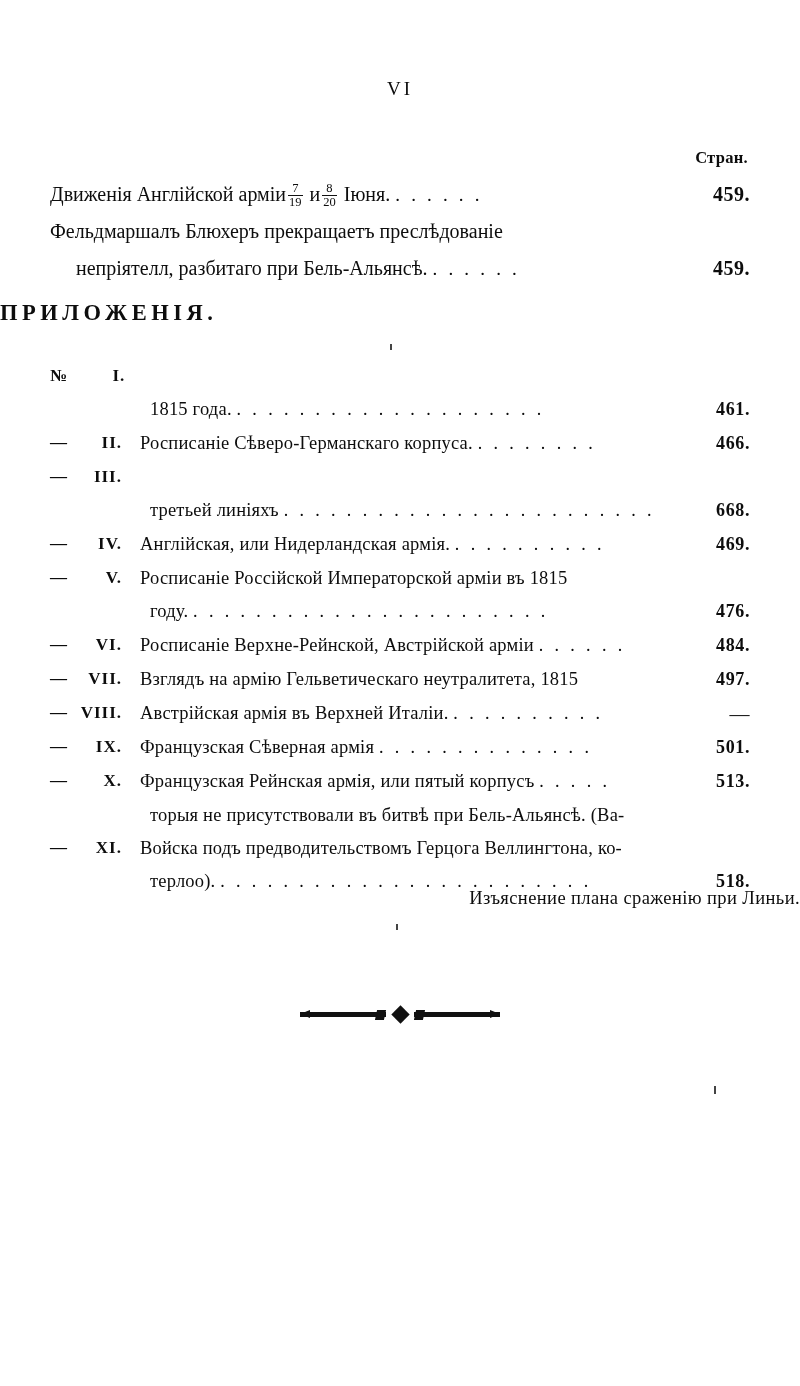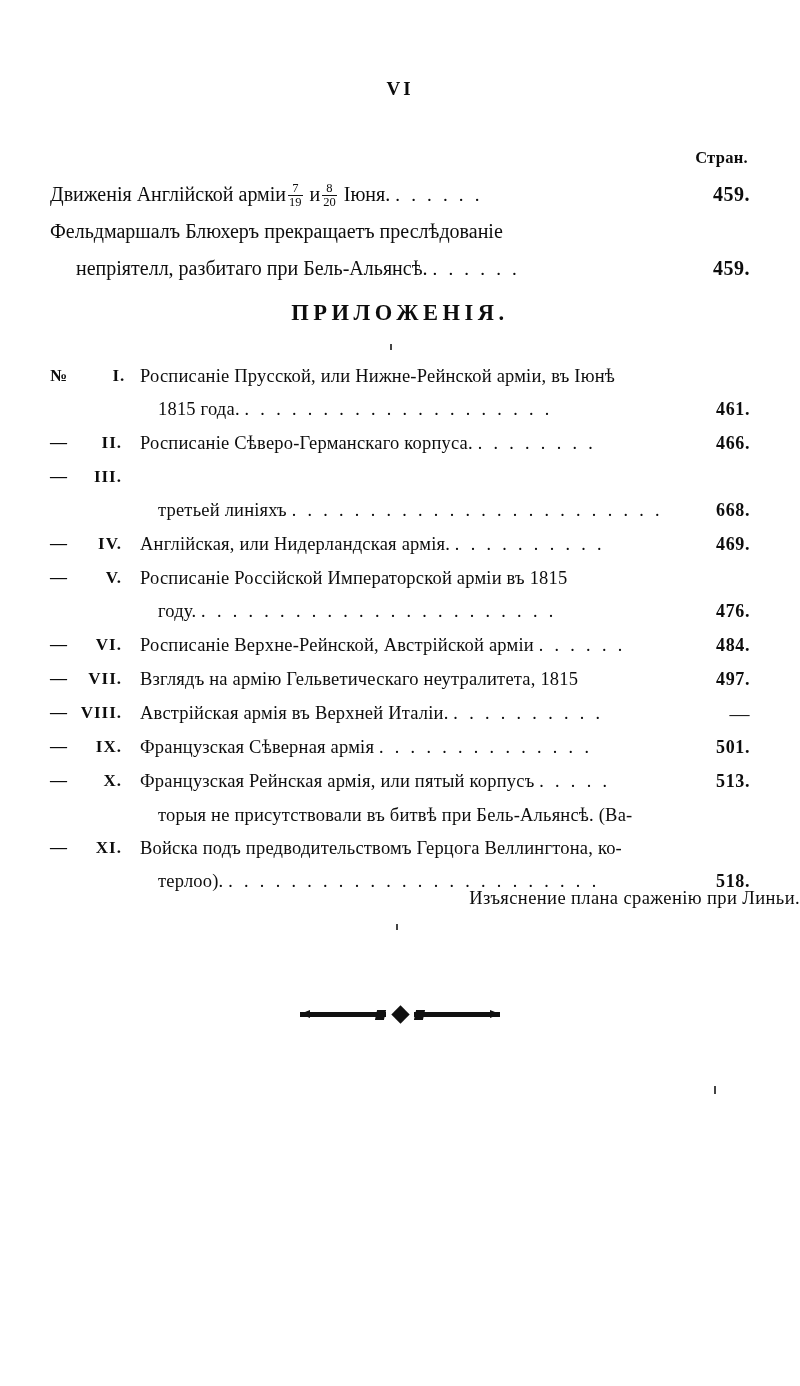--- a/index.html
+++ b/index.html
@@ -22,21 +22,21 @@
     height: 1386px;
   }
   .folio {
     position: absolute;
     top: 78px;
     left: 0;
     width: 800px;
     text-align: center;
     font-size: 19px;
     letter-spacing: 3px;
-    font-weight: bold;
+    font-weight: normal;
   }
   .strani {
     position: absolute;
     top: 148px;
     right: 52px;
     font-size: 16.5px;
     font-weight: bold;
     letter-spacing: 0.3px;
   }
   .pre-lines {
@@ -81,21 +81,20 @@
   }
   .dots-inline {
     letter-spacing: 3.2px;
     font-size: 19px;
   }
   .section-title {
     position: absolute;
     top: 300px;
     left: 0;
     width: 800px;
-    text-align: center;
     font-size: 22.5px;
     font-weight: bold;
     letter-spacing: 4.5px;
   }
   .app-list {
     position: absolute;
     top: 366px;
     left: 50px;
     width: 700px;
   }
@@ -129,21 +128,21 @@
   .txt {
     position: absolute;
     left: 90px;
     top: 0;
     right: 0;
     font-size: 18.5px;
     letter-spacing: 0.2px;
     overflow: hidden;
   }
   .txt.cont {
-    left: 108px;
+    left: 100px;
   }
   .txt .leader {
     letter-spacing: 3.4px;
     font-size: 18px;
   }
   .pgnum {
     position: absolute;
     right: 0;
     top: 0;
     font-size: 18px;
@@ -260,21 +259,20 @@
 
   </div>
 
   <div class="section-title">ПРИЛОЖЕНІЯ.</div>
 
   <div class="app-list">
 
     <div class="entry">
       <div class="row">
         <div class="num-col"><span>№</span> <span class="rn">I.</span></div>
-        <div class="txt"><span>Росписаніе Прусской, или Нижне-Рейнской арміи, въ Іюнѣ</span></div>
       </div>
       <div class="row">
         <div class="txt cont"><span>1815 года.</span> <span class="leader">. . . . . . . . . . . . . . . . . . . .</span></div>
         <div class="pgnum">461.</div>
       </div>
     </div>
 
     <div class="entry">
       <div class="row">
         <div class="num-col"><span class="dash">—</span><span class="rn">II.</span></div>

